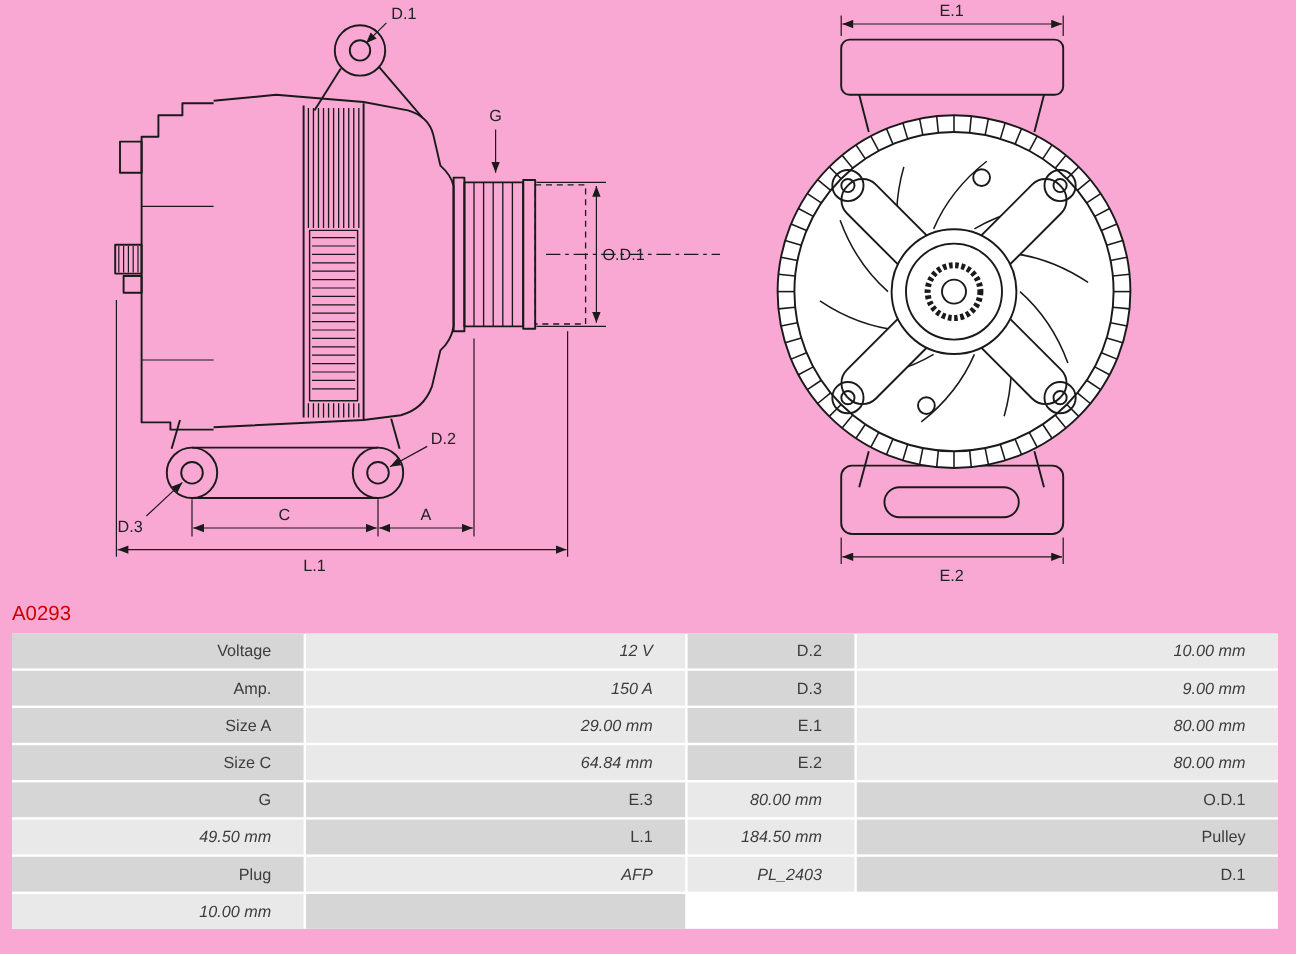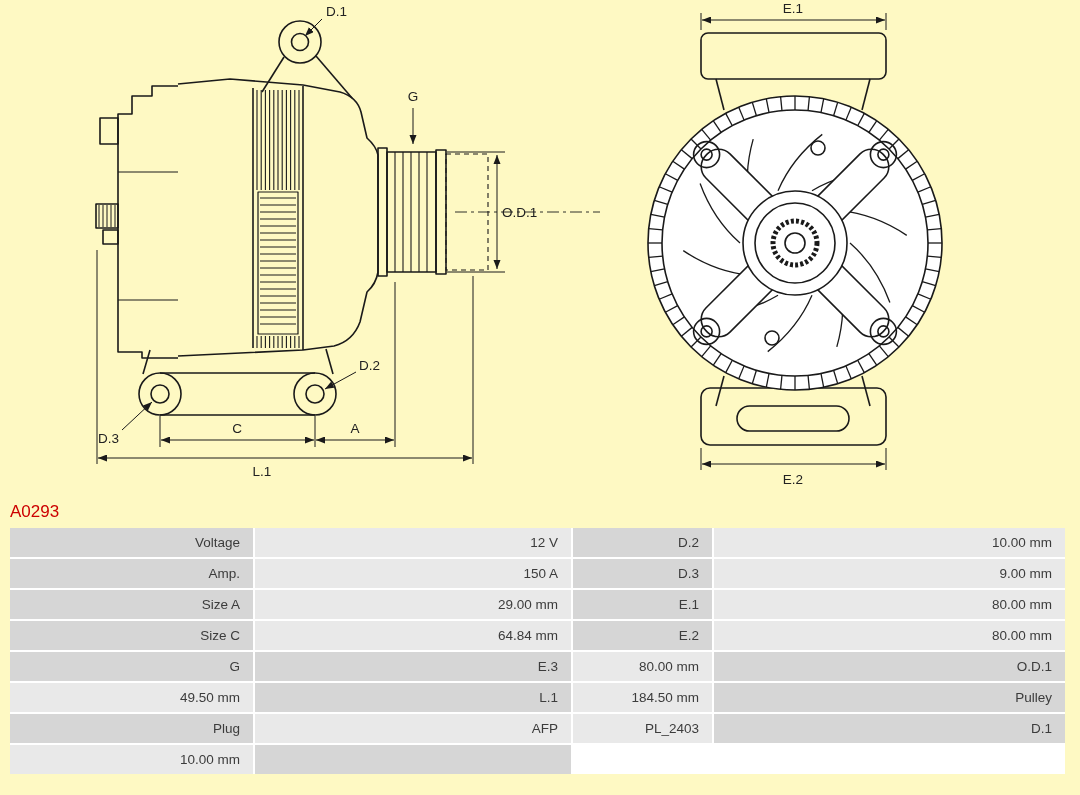--- a/index.html
+++ b/index.html
@@ -1,37 +1,37 @@
 <!DOCTYPE html>
 <html><head>
 <meta charset="utf-8">
 <style>
   * { margin:0; padding:0; box-sizing:border-box; }
   html,body { background:#ffffff; font-family:"Liberation Sans", sans-serif; }
-  .page { width:1080px; height:795px; background:#fef9c3; overflow:hidden; }
+  .page { width:1080px; height:795px; background:#f9a8d4; overflow:hidden; }
 
   .drawing-wrap { width:1080px; height:500px; }
   svg { display:block; }
   svg text { font-family:"Liberation Sans", sans-serif; font-size:13.5px; fill:#222; }
 
   .part-number { color:#cc0000; font-size:17px; margin:2px 0 6px 10px; }
 
   .spec-table {
     margin-left:10px;
     width:1055px;
     display:grid;
     grid-template-columns:243px 316px 139px 351px;
     gap:2px;
     background:#fff;
     font-size:13.5px;
     color:#3c3c3c;
   }
-  .cell { padding:7px 13px 6px 13px; text-align:right; min-height:29px; }
+  .cell { padding:7px 27px 6px 13px; text-align:right; min-height:29px; }
   .cell.label { background:#d6d6d6; }
-  .cell.value { background:#e9e9e9; }
+  .cell.value { background:#e9e9e9;font-style:italic; }
   .cell.blank { background:transparent; }
 </style>
 </head>
 <body>
 
 <div class="page">
 
   <div class="drawing-wrap">
     <svg viewBox="0 0 1080 500" width="1080" height="500">
       <defs>

